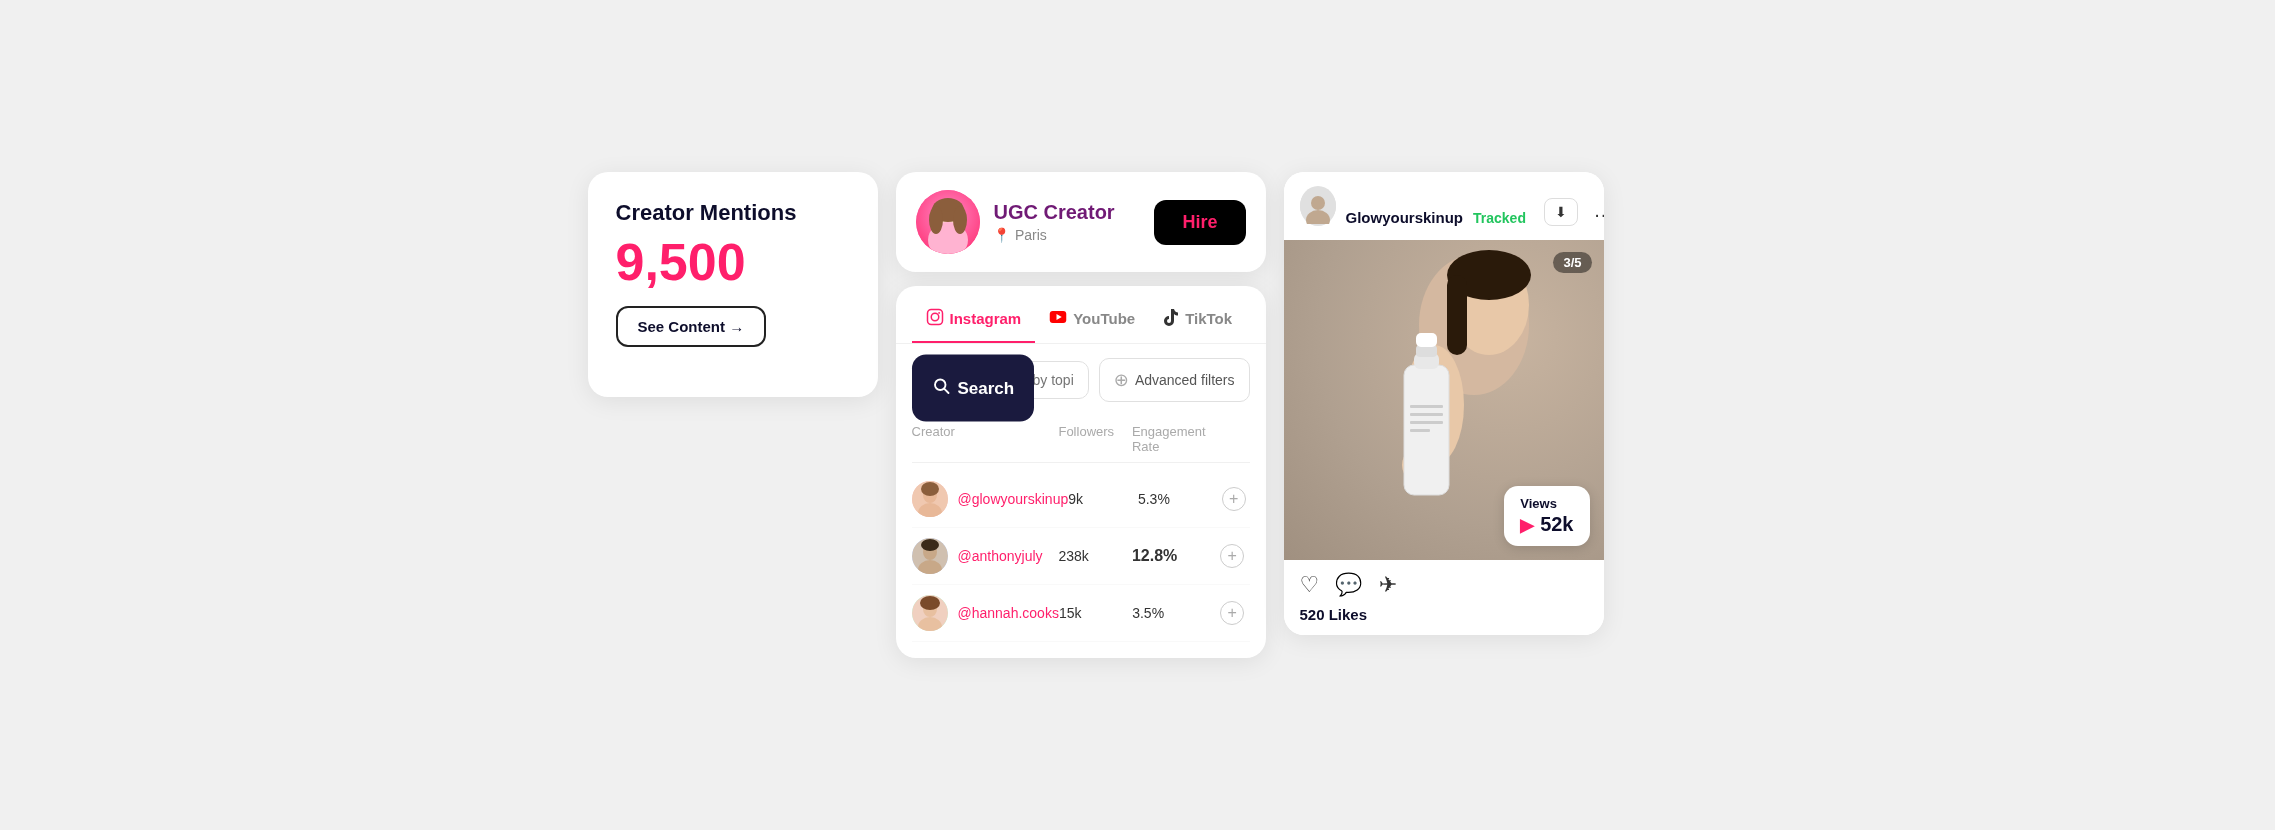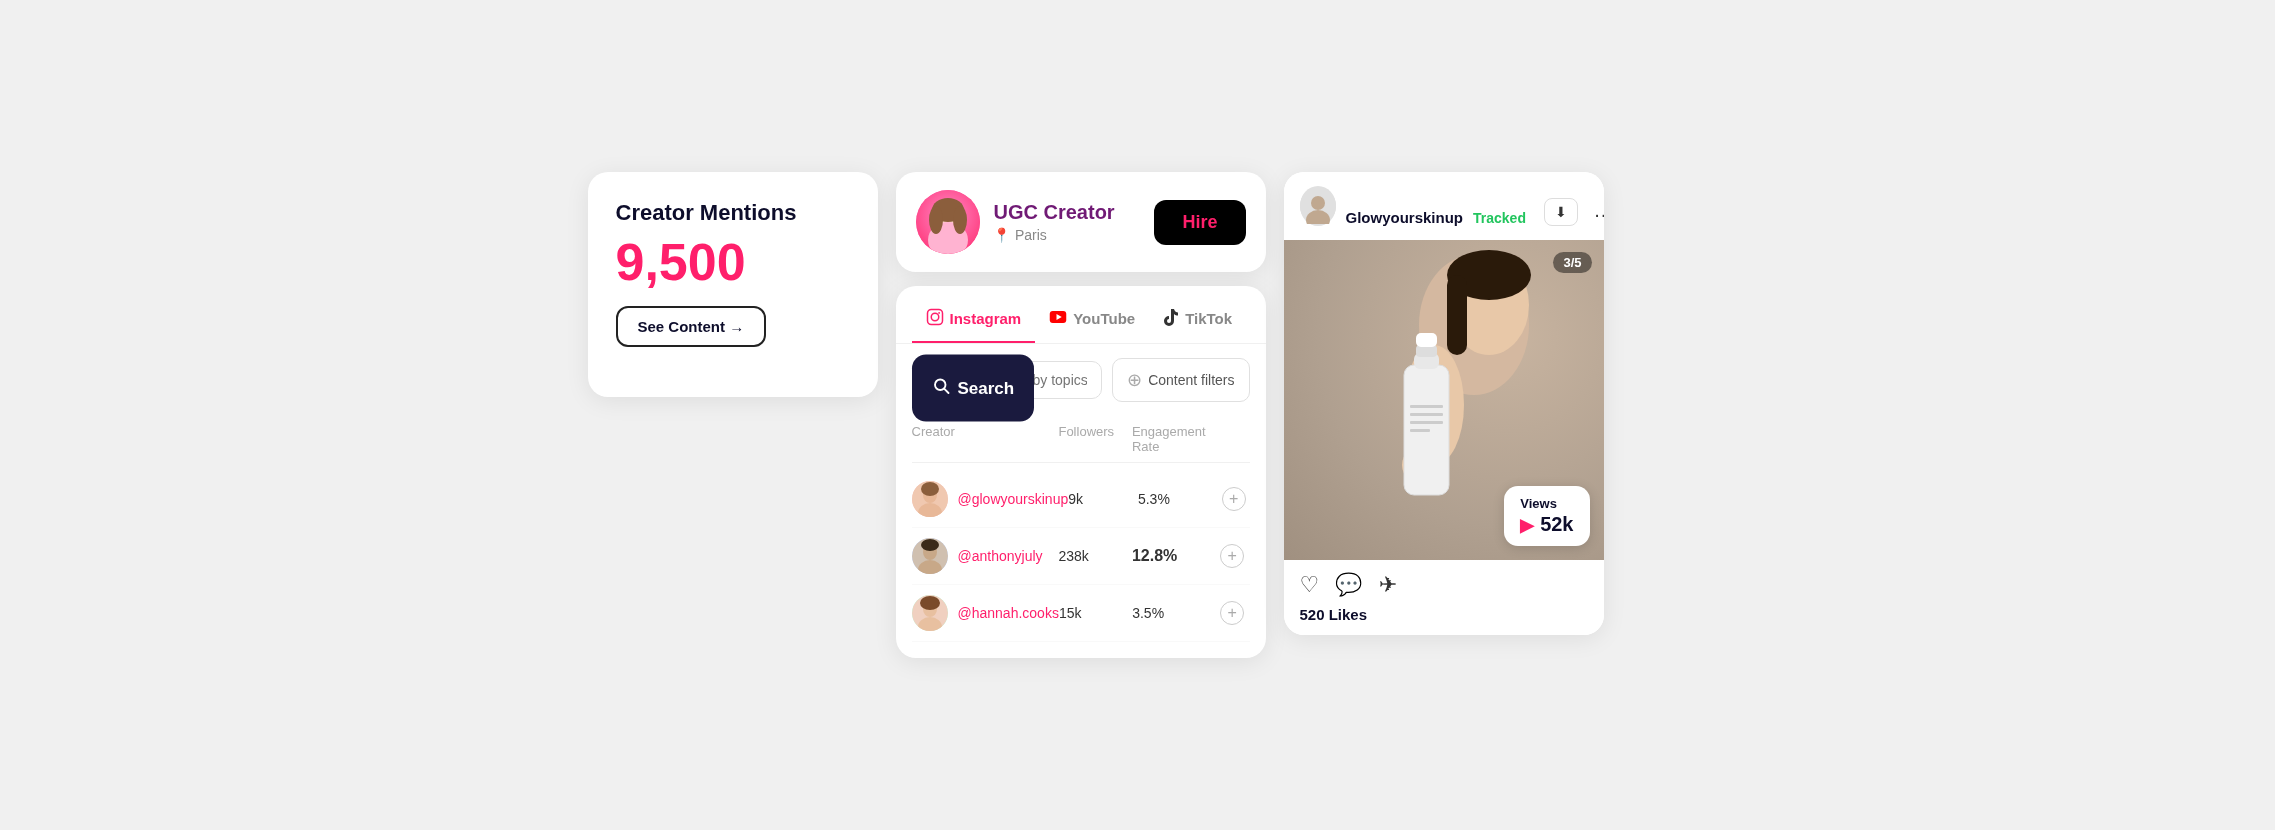--- a/index.html
+++ b/index.html
@@ -490,21 +490,21 @@
             <svg width="18" height="18" viewBox="0 0 24 24" fill="none">
               <circle cx="11" cy="11" r="7" stroke="#fff" stroke-width="2.5"></circle>
               <line x1="16.5" y1="16.5" x2="22" y2="22" stroke="#fff" stroke-width="2.5" stroke-linecap="round"></line>
             </svg>
           </span>
           <span>Search</span>
         </div>
         <input class="topic-input" style="padding-left: 120px;" placeholder="by topics #...">
         <button class="adv-filter-btn">
           <span style="font-size:18px;color:#aaa;">⊕</span>
-          <span>Content filters</span>
+          <span>Advanced filters</span>
         </button>
       </div>
 
       <div class="creator-table">
         <div class="table-header">
           <span>Creator</span>
           <span>Followers</span>
           <span>Engagement Rate</span>
           <span></span>
         </div>

